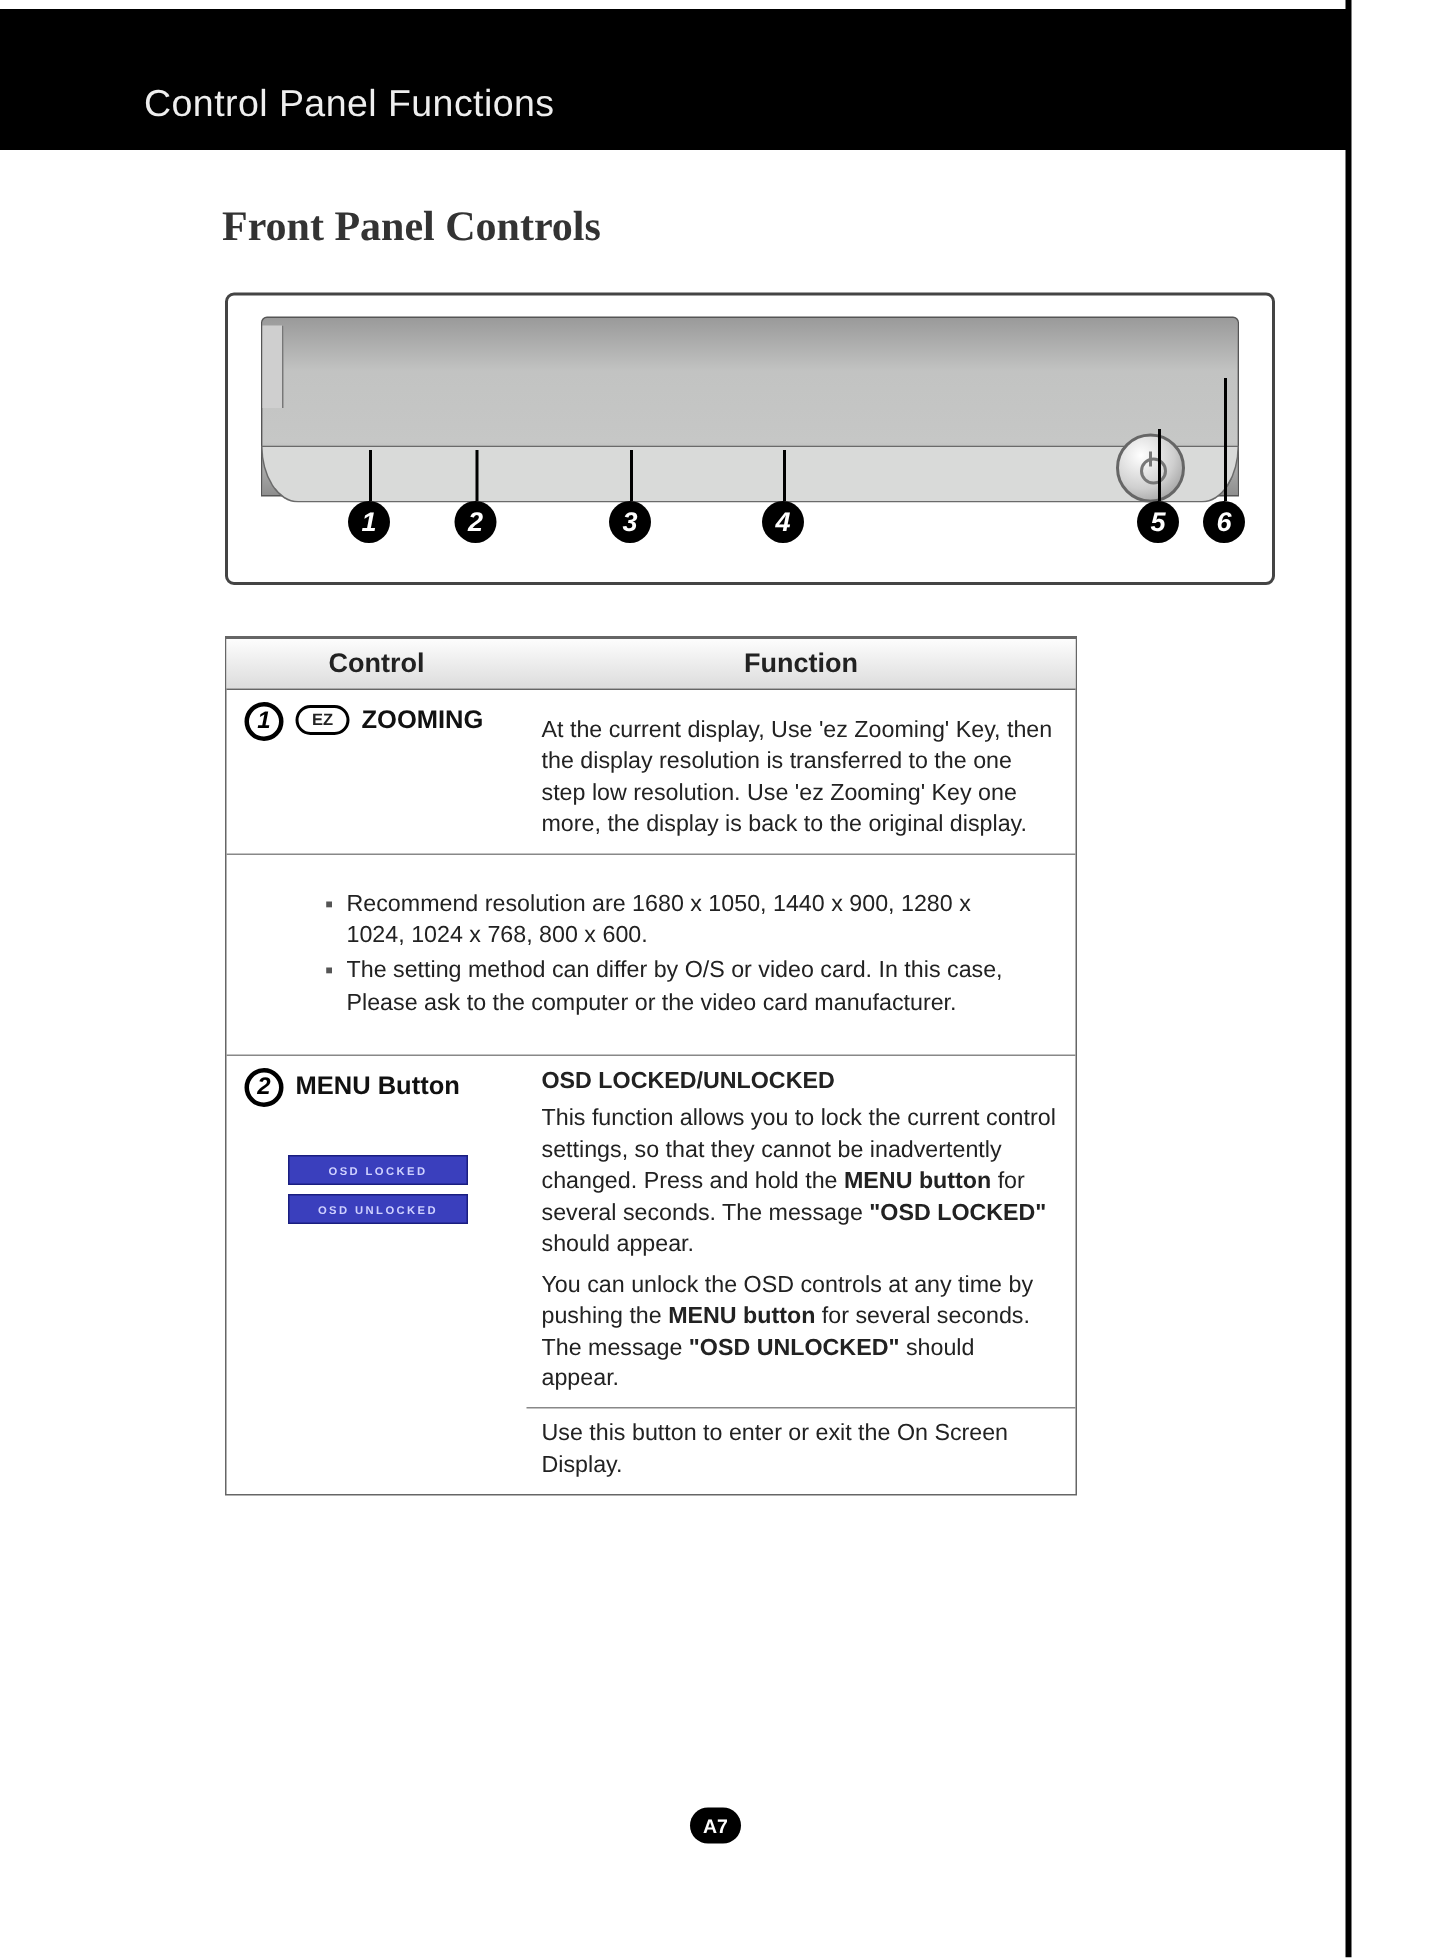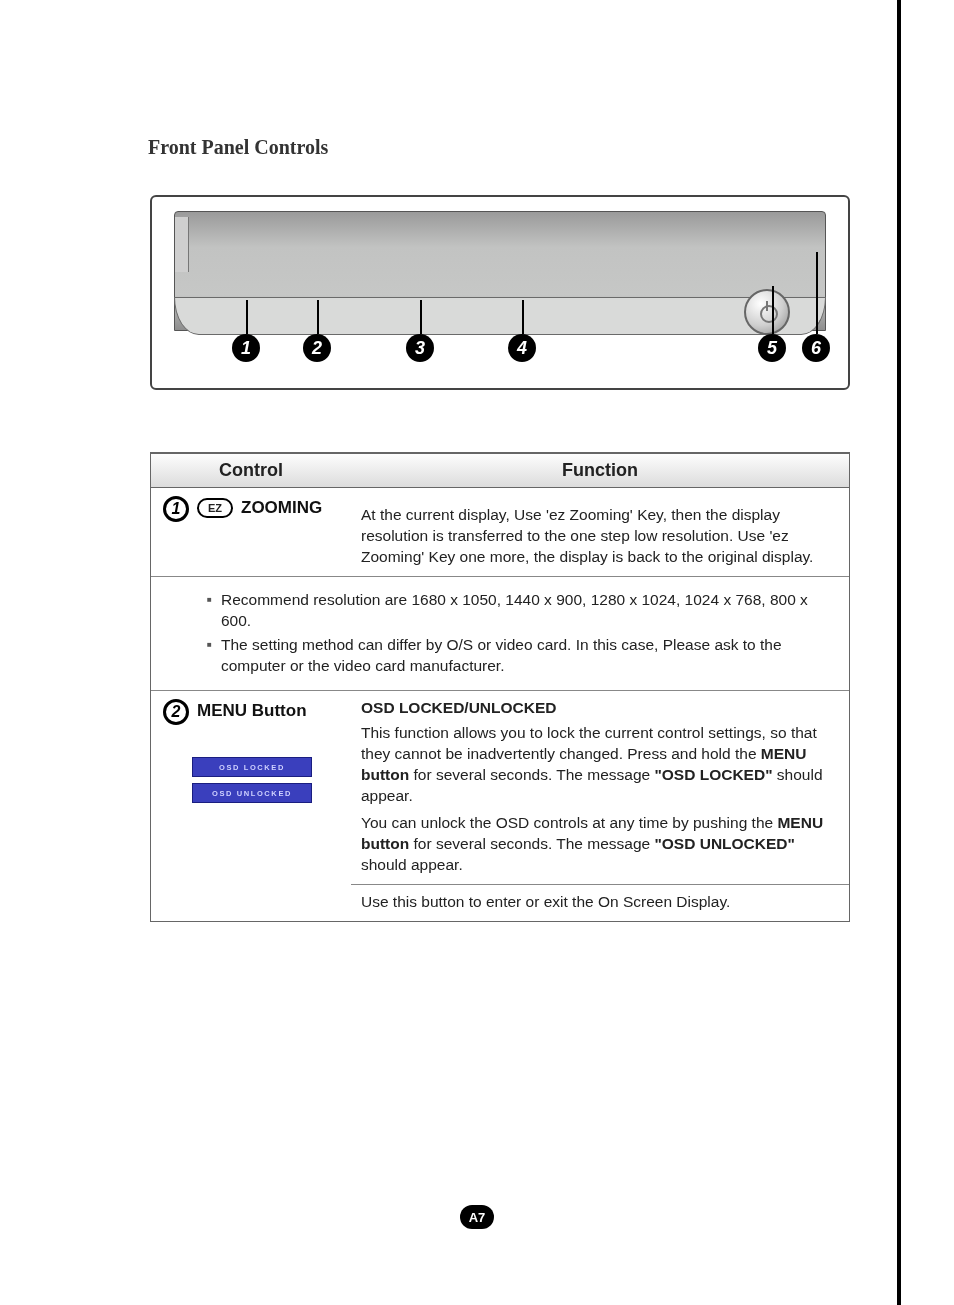--- a/index.html
+++ b/index.html
@@ -10,21 +10,21 @@
   .crop-right.full { top: 0; height: 1305px; right: 53px; width: 4px; }
   .header-bar {
     position: absolute; left: 0; right: 56px; top: 6px; height: 94px;
     background: #000; color: #eee;
     display: flex; align-items: flex-end; padding: 0 0 16px 96px;
     font-size: 25px; font-weight: 400; letter-spacing: .3px;
   }
   .subtitle {
     position: absolute; left: 148px; top: 136px;
     font-family: "Times New Roman", Georgia, serif;
-    font-weight: 700; color: #333; font-size: 20px;
+    font-weight: 700; color: #333; font-size: 28px;
   }
   
   .panel-frame {
     position: absolute; left: 150px; top: 195px; width: 700px; height: 195px;
     border: 2px solid #444; border-radius: 6px; background: #fff;
   }
   .monitor-body {
     position: absolute; left: 22px; right: 22px; top: 14px; height: 120px;
     background: linear-gradient(#9a9a9a,#c2c3c2 30%,#c6c7c6 70%,#8e8e8e);
     border: 1px solid #555; border-radius: 4px 4px 0 0;
@@ -55,33 +55,33 @@
     content:""; position:absolute; left:50%; top:10px; width:2px; height:10px; background:#777; margin-left:-1px;
   }
   .callouts { position:absolute; left:0; right:0; bottom:10px; height:48px; }
   .lead { position:absolute; width:0; border-left:2px solid #000; }
   .num-badge {
     position:absolute; width:28px; height:28px; border-radius:50%; background:#000; color:#fff;
     display:flex; align-items:center; justify-content:center; font-weight:700; font-size:18px; font-style:italic;
   }
   
   .ctrl-table {
-    position:absolute; left:150px; top:452px; width:700px;
+    position:absolute; left:150px; top:424px; width:568px;
     border:1px solid #666; border-top-width:2px;
   }
   .ct-head {
     height:34px; background:linear-gradient(#fdfdfd,#dcdcdc);
     border-bottom:1px solid #666; display:flex; align-items:center;
     font-size:18px; font-weight:700; color:#222;
   }
   .ct-head .h1 { width:200px; text-align:center; }
   .ct-head .h2 { flex:1; text-align:center; }
   .ct-left { width:200px; padding:8px 10px 8px 12px; display:flex; align-items:flex-start; gap:8px;}
   .ct-full { padding:8px 20px 10px 54px; font-size:15.5px; line-height:1.38; border-bottom:1px solid #888;}
-  .ct-full ul { margin:4px; padding:0 0 0 12px; }
+  .ct-full ul { margin:14px; padding:0 0 0 12px; }
   .ct-full li { list-style:none; position:relative; padding-left:0; margin:2px 0;}
   .ct-full li::before { content:"■"; font-size:8px; color:#555; position:absolute; left:-14px; top:5px;}
   .ctrl-name { font-size:17px; font-weight:800; color:#111;}
   .inline-badge {
     display:inline-flex; width:26px; height:26px; border-radius:50%; background:#000; color:#fff;
     align-items:center; justify-content:center; font-weight:700; font-size:17px; font-style:italic; flex:0 0 auto;
   }
   .inline-badge.outline { background:#fff; color:#000; border:3px solid #000; font-size:16px;}
   .ez-badge { display:inline-flex; align-items:center; justify-content:center; width:36px; height:20px; border:2px solid #000; border-radius:11px; font-size:11px; font-weight:900; margin-right:4px;}
   .osd-pill {
@@ -101,20 +101,23 @@
     display:flex; align-items:center; justify-content:center; font-size:13px; font-weight:700;
   }
   b { font-weight:800; }
 </style>
 </head>
 <body>
 <div class="page">
 
 <div class="crop-right full"></div>
 
+<div class="header-bar">
+  <span>Control Panel Functions</span>
+</div>
 
 <div class="subtitle">Front Panel Controls</div>
 
 <div class="panel-frame">
   <div class="monitor-body">
     <div class="monitor-slot"></div>
     <div class="monitor-labels">
       <div class="grp" style="margin-left:4px; margin-right:18px;">
         <span><span class="ez-pill">EZ</span><span>ZOOMING</span></span>
       </div>

